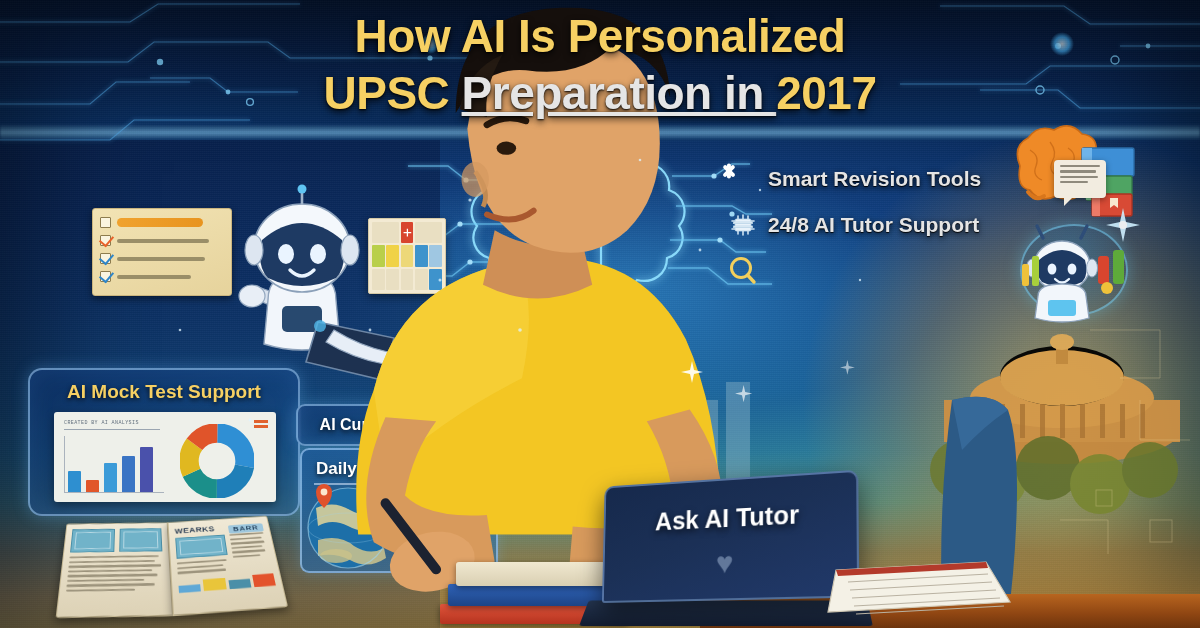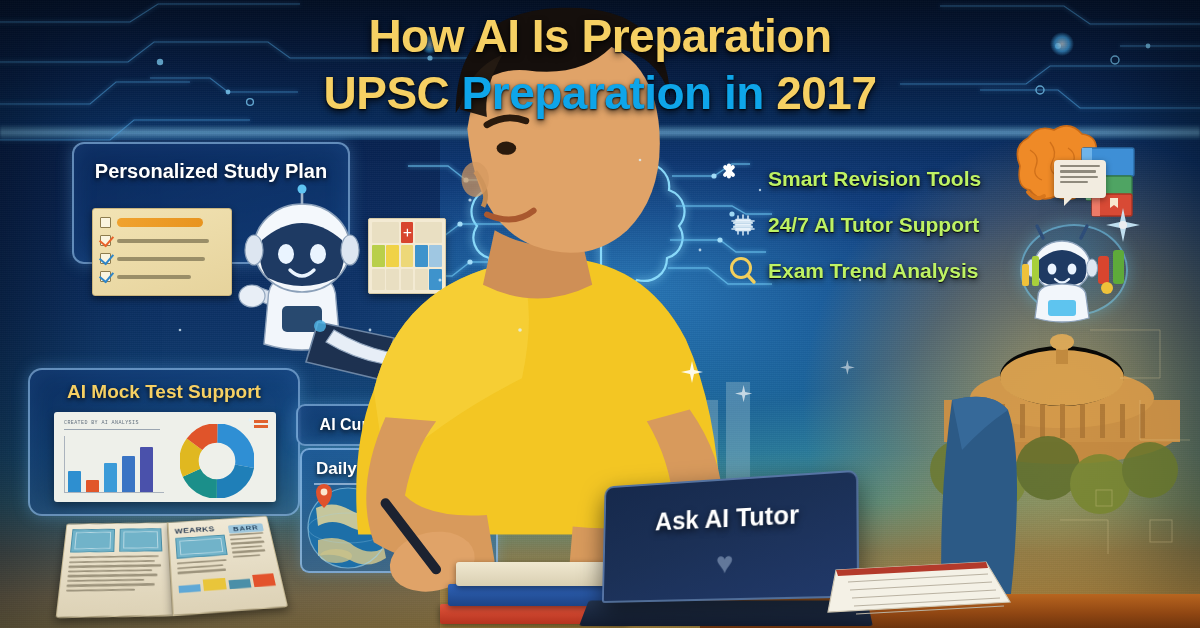--- a/index.html
+++ b/index.html
@@ -59,21 +59,21 @@
   }
   .title-line {
     font-weight: bold;
     font-size: 46px;
     line-height: 57px;
     letter-spacing: -0.5px;
     white-space: nowrap;
     text-shadow: 0 3px 7px rgba(0,0,0,0.75), 0 1px 2px rgba(0,0,0,0.9);
   }
   .t-gold { color: #f6d063; }
-  .t-white { color: #0ea5e9; }
+  .t-white { color: #e5e5e5; text-decoration: underline; }
 
   
   .glass {
     position: absolute;
     border: 2px solid rgba(170,215,255,0.55);
     border-radius: 12px;
     background: linear-gradient(155deg, rgba(12,48,105,0.62) 0%, rgba(16,62,125,0.48) 50%, rgba(20,80,150,0.34) 100%);
     box-shadow: 0 0 16px rgba(110,190,255,0.30), inset 0 0 26px rgba(90,170,255,0.14);
     backdrop-filter: blur(1px);
   }
@@ -165,21 +165,21 @@
     background: linear-gradient(180deg, #23344f 0%, #121c30 100%);
     transform: perspective(300px) rotateX(32deg) skewX(-4deg);
     border-radius: 3px;
   }
 
   
   #features { position: absolute; left: 726px; top: 158px; width: 300px; z-index: 34; }
   .feat { display: flex; align-items: center; height: 42px; margin-bottom: 4px; }
   .feat-icon { width: 34px; height: 34px; flex: 0 0 auto; position: relative; margin-right: 8px; }
   .feat-label {
-    color: #bef264; font-weight: bold; font-size: 21px; white-space: nowrap;
+    color: #e5e5e5; font-weight: bold; font-size: 21px; white-space: nowrap;
     text-shadow: 0 2px 6px rgba(0,0,0,0.85), 0 1px 1px rgba(0,0,0,0.9);
   }
   .ic-star { width: 27px; height: 27px; border-radius: 50%; background: radial-gradient(circle at 35% 30%, #ffc451, #ef8f14); box-shadow: 0 0 9px rgba(255,180,60,0.75); position: relative; margin: 3px; }
   .ic-star::before, .ic-star::after {
     content: ''; position: absolute; left: 50%; top: 50%; width: 15px; height: 4.2px;
     background: #fff; border-radius: 2px; transform-origin: center;
   }
   .ic-star::before { transform: translate(-50%,-50%) rotate(45deg); }
   .ic-star::after { transform: translate(-50%,-50%) rotate(-45deg); }
   .ic-star i { position: absolute; left: 50%; top: 50%; width: 4.2px; height: 15px; background: #fff; border-radius: 2px; transform: translate(-50%,-50%); }
@@ -295,21 +295,21 @@
       <circle cx="1115" cy="60" r="4"></circle>
         <circle cx="1040" cy="90" r="4"></circle>
         <circle cx="250" cy="102" r="3.4"></circle>
     </g>
     <circle cx="430" cy="44" r="10" fill="url(#dot)" opacity="0.85"></circle>
     <circle cx="1062" cy="44" r="12" fill="url(#dot)" opacity="0.7"></circle>
   </svg>
 
   <div class="title-wrap">
     <div class="title-line">
-      <span class="t-gold">How AI Is Preparation</span>
+      <span class="t-gold">How AI Is Personalized</span>
     </div>
     <div class="title-line">
       <span class="t-gold">UPSC </span><span class="t-white">Preparation in </span><span class="t-gold">2017</span>
     </div>
   </div>
 
   <svg class="ov" style="z-index:6">
 
     <g fill="#8fb6c9" opacity="0.42">
       <rect x="640" y="390" width="26" height="112"></rect>
@@ -411,23 +411,20 @@
         <circle cx="732" cy="214" r="2.6"></circle>
       <circle cx="720" cy="240" r="2.6"></circle>
         <circle cx="466" cy="180" r="2.6"></circle>
       <circle cx="460" cy="224" r="2.6"></circle>
         <circle cx="470" cy="262" r="2.6"></circle>
       <circle cx="640" cy="300" r="2"></circle>
         <circle cx="520" cy="300" r="2"></circle>
     </g>
   </svg>
 
-  <div class="glass" id="psp">
-    <div class="panel-title">Personalized Study Plan</div>
-  </div>
 
   <div class="checklist">
     <div class="cl-row">
       <span class="cb"></span>
       <span class="cl-bar hi"></span>
     </div>
     <div class="cl-row">
       <span class="cb orange"></span>
       <span class="cl-bar" style="width:92px"></span>
     </div>
@@ -584,30 +581,29 @@
             <line x1="12" y1="23" x2="12" y2="26"></line>
               <line x1="17" y1="23" x2="17" y2="27"></line>
               <line x1="22" y1="23" x2="22" y2="26"></line>
             <line x1="6" y1="13" x2="9" y2="13"></line>
               <line x1="6" y1="21" x2="9" y2="21"></line>
             <line x1="25" y1="13" x2="28" y2="13"></line>
               <line x1="25" y1="21" x2="28" y2="21"></line>
           </g>
         </svg>
       </span>
-      <span class="feat-label">24/7 AI Tutor Support</span>
+      <span class="feat-label">24/8 AI Tutor Support</span>
     </div>
     <div class="feat">
       <span class="feat-icon">
         <svg width="34" height="34" viewBox="0 0 34 34">
           <circle cx="15" cy="14" r="9.5" fill="none" stroke="#f2cf5c" stroke-width="3"></circle>
           <line x1="21.5" y1="21" x2="28" y2="28" stroke="#f2cf5c" stroke-width="3.4" stroke-linecap="round"></line>
         </svg>
       </span>
-      <span class="feat-label">Exam Trend Analysis</span>
     </div>
   </div>
 
   <svg class="ov" style="z-index:29">
 
     <g>
       <path d="M1020 166 q-8 -20 8 -28 q10 -14 26 -8 q16 -10 28 4 q16 2 14 18 q10 12 -2 22 q2 16 -14 18 q-10 12 -24 4 q-16 8 -26 -6 q-14 -2 -10 -24 Z" fill="#ef8a27" stroke="#c96a16" stroke-width="1.6"></path>
       <g stroke="#c96a16" stroke-width="1.3" fill="none" opacity="0.8">
         <path d="M1030 150 q10 6 6 16 q-4 10 6 14"></path>
         <path d="M1050 142 q8 10 2 20 q-4 10 6 14"></path>

